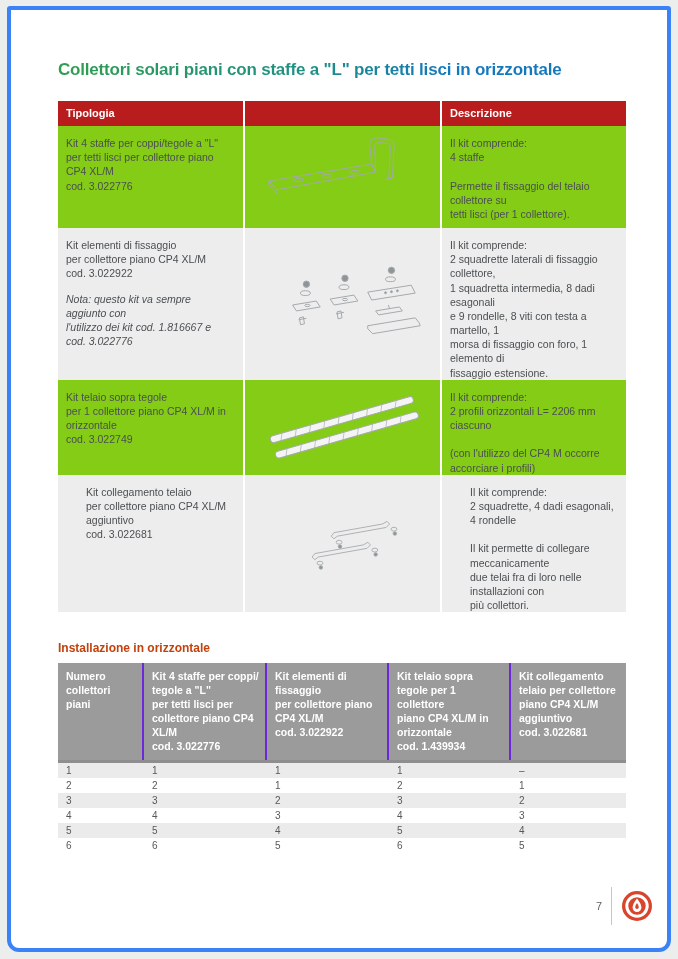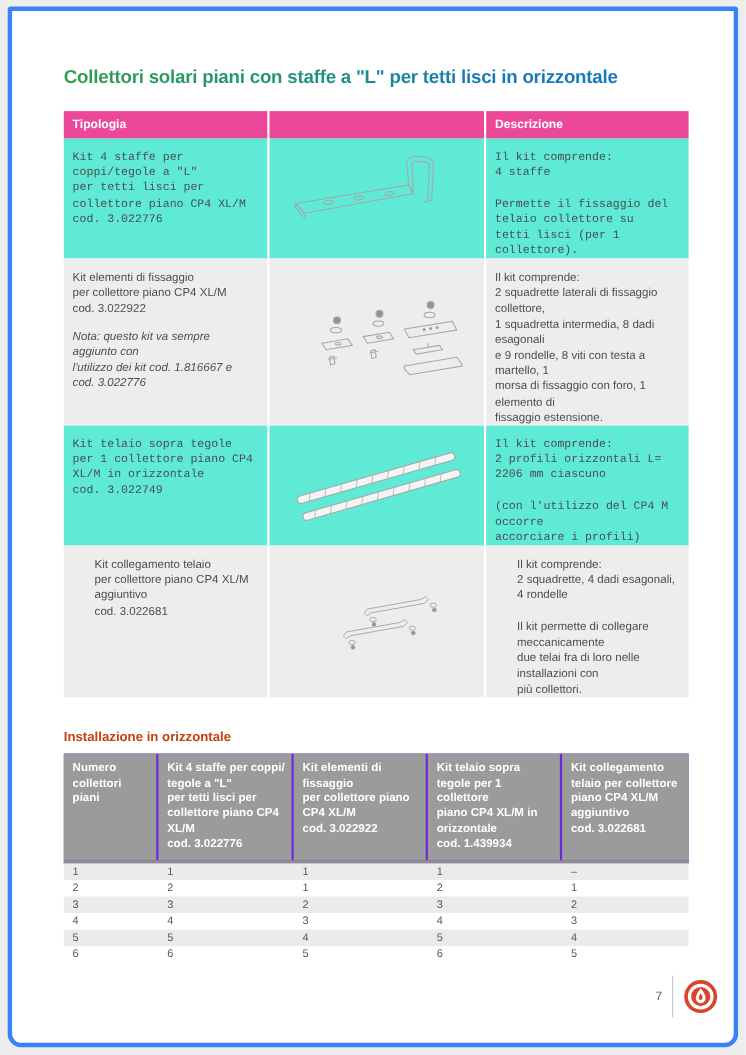--- a/index.html
+++ b/index.html
@@ -31,26 +31,26 @@
   }
   .ml { white-space:pre-line; }
 
   
   .kits { margin-top:21px; width:568px; }
   .kits-head, .krow {
     display:grid; grid-template-columns:185px 195px 184px; column-gap:2px;
     background:#ffffff;
   }
   .kh {
-    background:#ec4899; color:#ffffff;
+    background:#b91c1c; color:#ffffff;
     font-size:11px; font-weight:bold;
     height:25px; line-height:25px; padding-left:8px;
   }
   .kcell { padding:10px 10px 0 8px; font-size:10.5px; line-height:1.35; color:#4b4f52; }
-  .row-white .kcell { background:#5eead4;font-family:Liberation Mono, monospace; }
+  .row-white .kcell { background:#84cc16; }
   .row-gray  .kcell { background:#ededed; }
   .r0 .kcell { min-height:102px; }
   .r1 .kcell { min-height:98px; }
   .r2 .kcell { min-height:79px; }
   .r3 .kcell { min-height:78px;padding-left:28px; }
   .knote { margin-top:11px; font-style:italic; }
   .kimg { display:flex; align-items:center; justify-content:center; padding:4px 6px; }
   .kimg svg { display:block; }
   .lineart { stroke:#a4a9ac; fill:none; stroke-width:1; }
 

